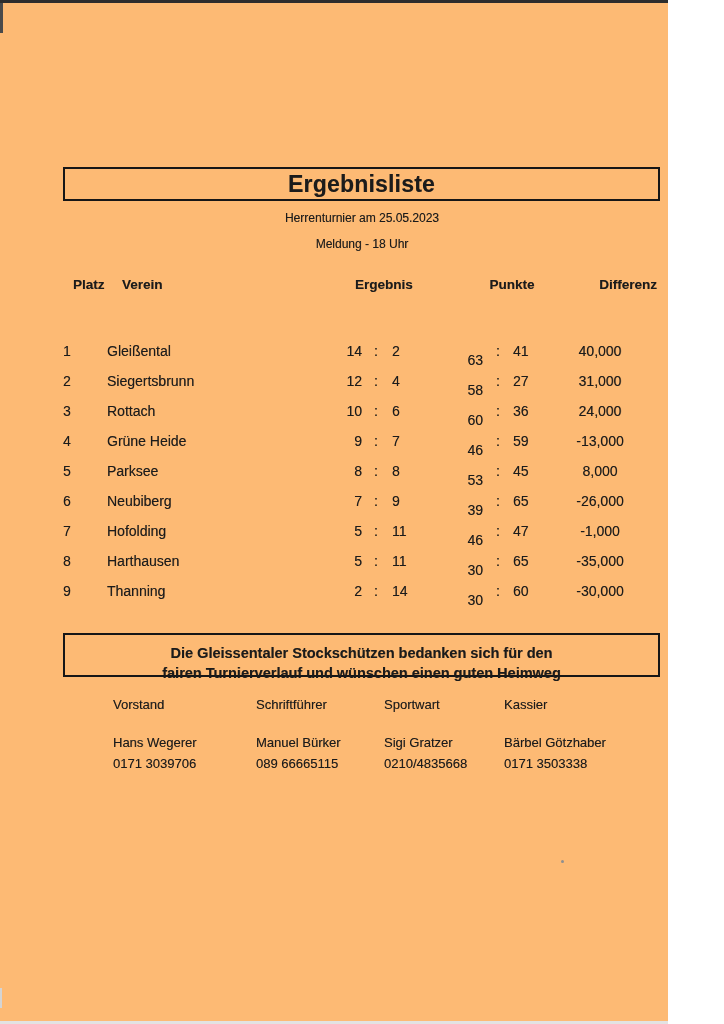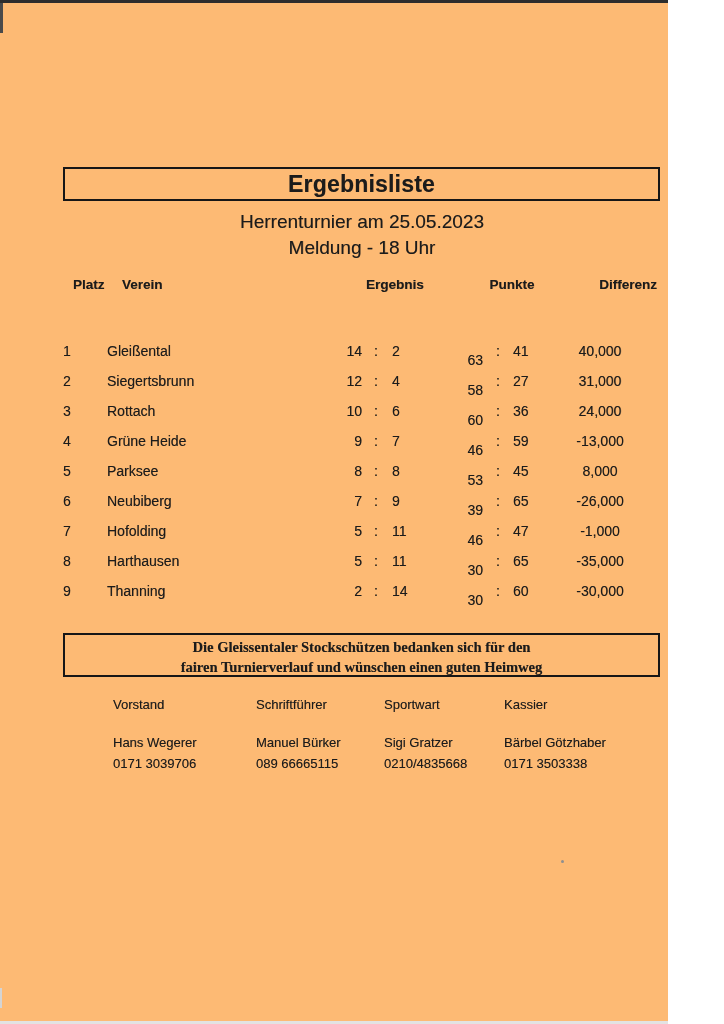--- a/index.html
+++ b/index.html
@@ -21,30 +21,30 @@
   .left-bottom-speck{left:0;top:988px;width:2px;height:20px;background:#d4d4d4;}
   .dot{left:561px;top:860px;width:3px;height:3px;background:#8f8f8f;border-radius:50%;}
 
   
   .title-box{
     left:63px;top:167px;width:597px;height:34px;
     border:2px solid #161616;box-sizing:border-box;
     display:flex;align-items:center;justify-content:center;
   }
   .title-box span{font-size:23px;font-weight:bold;letter-spacing:0.2px;}
-  .subtitle{left:63px;width:598px;text-align:center;font-size:19px;}
+  .subtitle{left:63px;width:598px;text-align:center;font-size:12px;}
   .s1{top:211px;}
   .s2{top:237px;}
 
   
   .thead{left:10px;top:277px;width:724px;height:18px;font-size:13.5px;font-weight:bold;}
   .thead span{position:absolute;top:0;}
   .h-platz{left:63px;}
   .h-verein{left:112px;}
-  .h-erg{left:345px;width:80px;text-align:center;}
+  .h-erg{left:345px;width:80px;text-align:left;}
   .h-pkt{left:462px;width:80px;text-align:center;}
   .h-diff{left:565px;width:82px;text-align:right;}
 
   
   .trow{position:absolute;left:0;width:724px;height:22px;font-size:14px;}
   .trow span{position:absolute;top:0;}
   .c-platz{left:63px;width:26px;}
   .c-verein{left:107px;width:220px;}
   .c-erga{left:322px;width:40px;text-align:right;}
   .c-colon1{left:370px;width:12px;text-align:center;}
@@ -52,22 +52,21 @@
   .c-pkta{left:443px;width:40px;text-align:right;margin-top:9px;}
   .c-colon2{left:492px;width:12px;text-align:center;}
   .c-pktb{left:513px;width:34px;}
   .c-diff{left:559px;width:82px;text-align:center;}
 
   
   .thanks-box{
     left:63px;top:633px;width:597px;height:44px;
     border:2px solid #161616;box-sizing:border-box;
     text-align:center;font-size:14.5px;font-weight:bold;line-height:20px;
-    padding-top:2px;
-    font-family:Liberation Serif, serif;
+    padding-top:8px;
   }
 
   
   .contacts{left:0;top:697px;width:724px;height:90px;font-size:13px;}
   .contact{position:absolute;top:0;width:140px;}
   .contact .role{position:absolute;top:0;left:0;white-space:nowrap;}
   .contact .name{position:absolute;top:38px;left:0;white-space:nowrap;text-align:right;}
   .contact .phone{position:absolute;top:59px;left:0;white-space:nowrap;}
 </style>
 </head>

